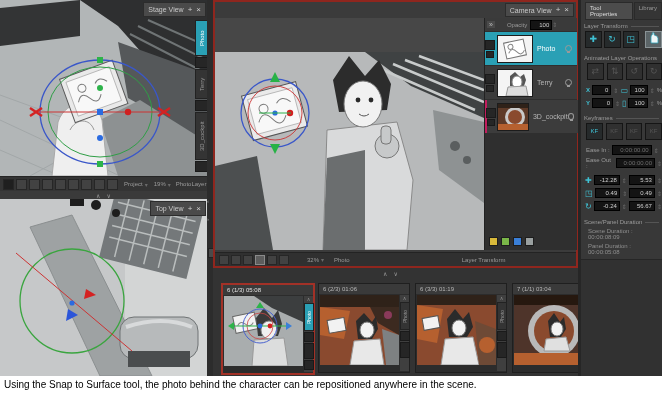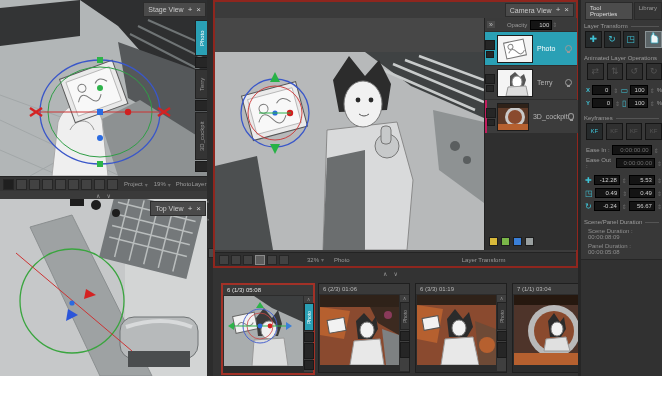--- a/index.html
+++ b/index.html
@@ -528,13 +528,14 @@
       <span class="sec-label">Scene/Panel Duration</span>
           <span class="sec-line"></span>
     </div>
     <div class="tlabel" style="margin:3px 0 0 7px;color:#8f8f8f;">Scene Duration : 00:00:08:09</div>
     <div class="tlabel" style="margin:3px 0 0 7px;color:#8f8f8f;">Panel Duration : 00:00:05:08</div>
     <div class="abs" style="left:0;bottom:0;width:100%;height:116px;background:#313131;border-top:1px solid #262626;"></div>
   </div>
 
 </div>
 
+<div class="caption">Using the Snap to Surface tool, the photo behind the character can be repositioned anywhere in the scene.</div>
 </div>
 
 </body></html>

